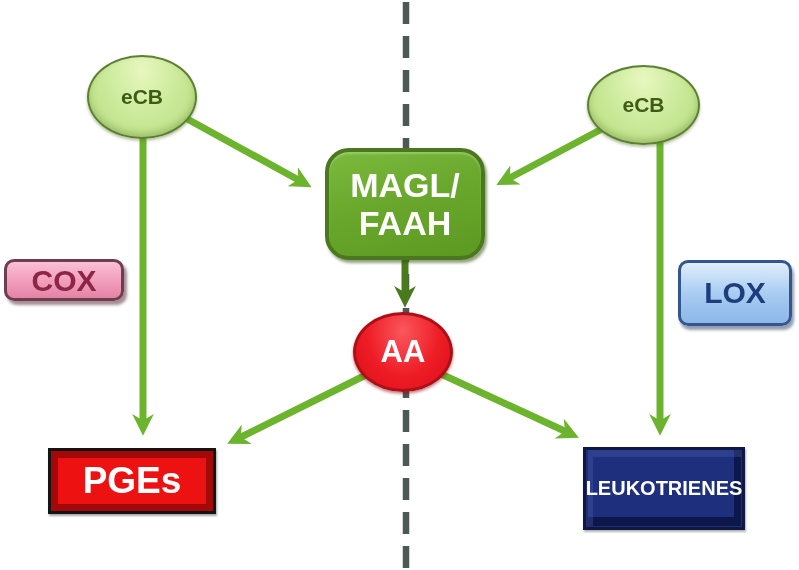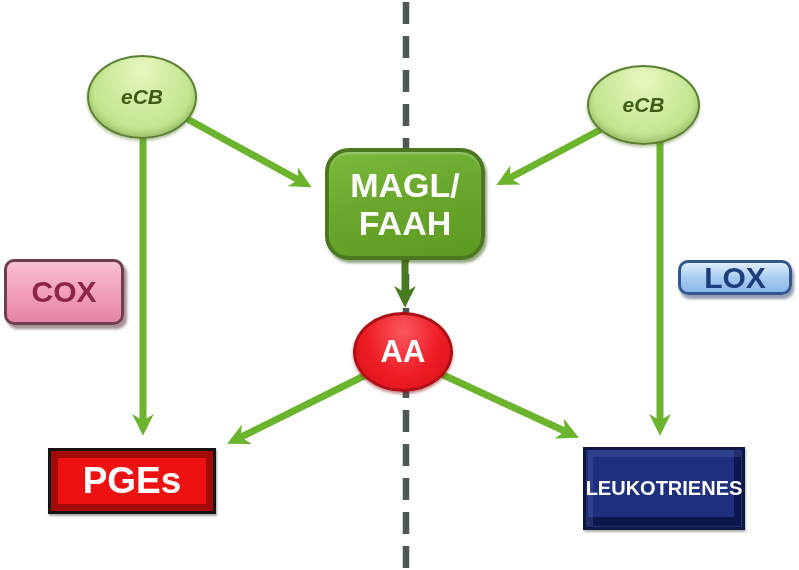--- a/index.html
+++ b/index.html
@@ -31,21 +31,20 @@
     box-sizing: border-box;
     text-align: center;
   }
   .node-ecb {
     border-radius: 50%;
     background: radial-gradient(ellipse at 50% 16%, #e8f7c0 0%, #cdeb9d 45%, #b7dc7d 100%);
     border: 2px solid #5b7f33;
     box-shadow: 0 2px 3px rgba(90,120,40,0.45), inset 0 -4px 6px rgba(95,130,45,0.35);
     color: #3f5c16;
     font-size: 21px;
-    font-style: italic;
   }
   #node-ecb-left  { left: 87px;  top: 55px; width: 110px; height: 84px; }
   #node-ecb-right { left: 587px; top: 65px; width: 113px; height: 80px; }
 
   #node-magl-faah {
     left: 325px; top: 148px; width: 160px; height: 112px;
     border-radius: 24px;
     background: linear-gradient(165deg, #7cba3e 0%, #69a82c 45%, #5c9922 100%);
     border: 4px solid #4b781e;
     box-shadow: 2px 3px 3px rgba(55,85,20,0.55), inset 0 2px 2px rgba(255,255,255,0.25);
@@ -57,30 +56,31 @@
   #node-aa {
     left: 353px; top: 312px; width: 100px; height: 80px;
     border-radius: 50%;
     background: radial-gradient(ellipse at 50% 22%, #fa575d 0%, #ee1c25 55%, #d80f18 100%);
     border: 3px solid #ae0f17;
     box-shadow: 0 2px 3px rgba(130,10,15,0.5);
     color: #ffffff;
     font-size: 31px;
   }
   #node-cox {
-    left: 4px; top: 259px; width: 120px; height: 66px;
+    left: 4px; top: 259px; width: 120px; height: 42px;
     border-radius: 10px;
     background: linear-gradient(180deg, #f9c0d4 0%, #f19cba 55%, #e384a7 100%);
     border: 3px solid #6e3d50;
     box-shadow: 3px 4px 3px rgba(90,50,60,0.55);
     color: #8c2546;
     font-size: 30px;
+    align-items: flex-end;
   }
   #node-lox {
-    left: 678px; top: 260px; width: 114px; height: 35px;
+    left: 678px; top: 260px; width: 114px; height: 66px;
     border-radius: 10px;
     background: linear-gradient(180deg, #e0edfb 0%, #a9cdf2 50%, #8cb7e9 100%);
     border: 3px solid #33568c;
     box-shadow: 2px 4px 3px rgba(40,60,100,0.5);
     color: #1e3d7c;
     font-size: 30px;
   }
   #node-pges {
     left: 48px; top: 448px; width: 168px; height: 66px;
     background: #ee1111;

